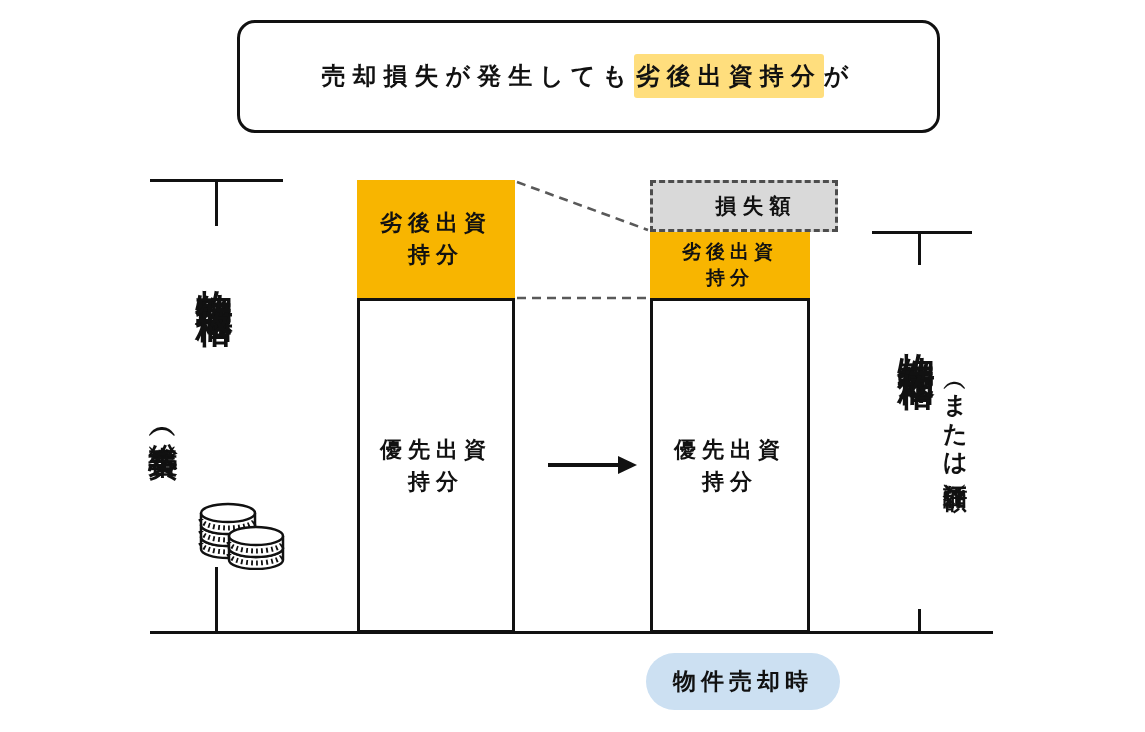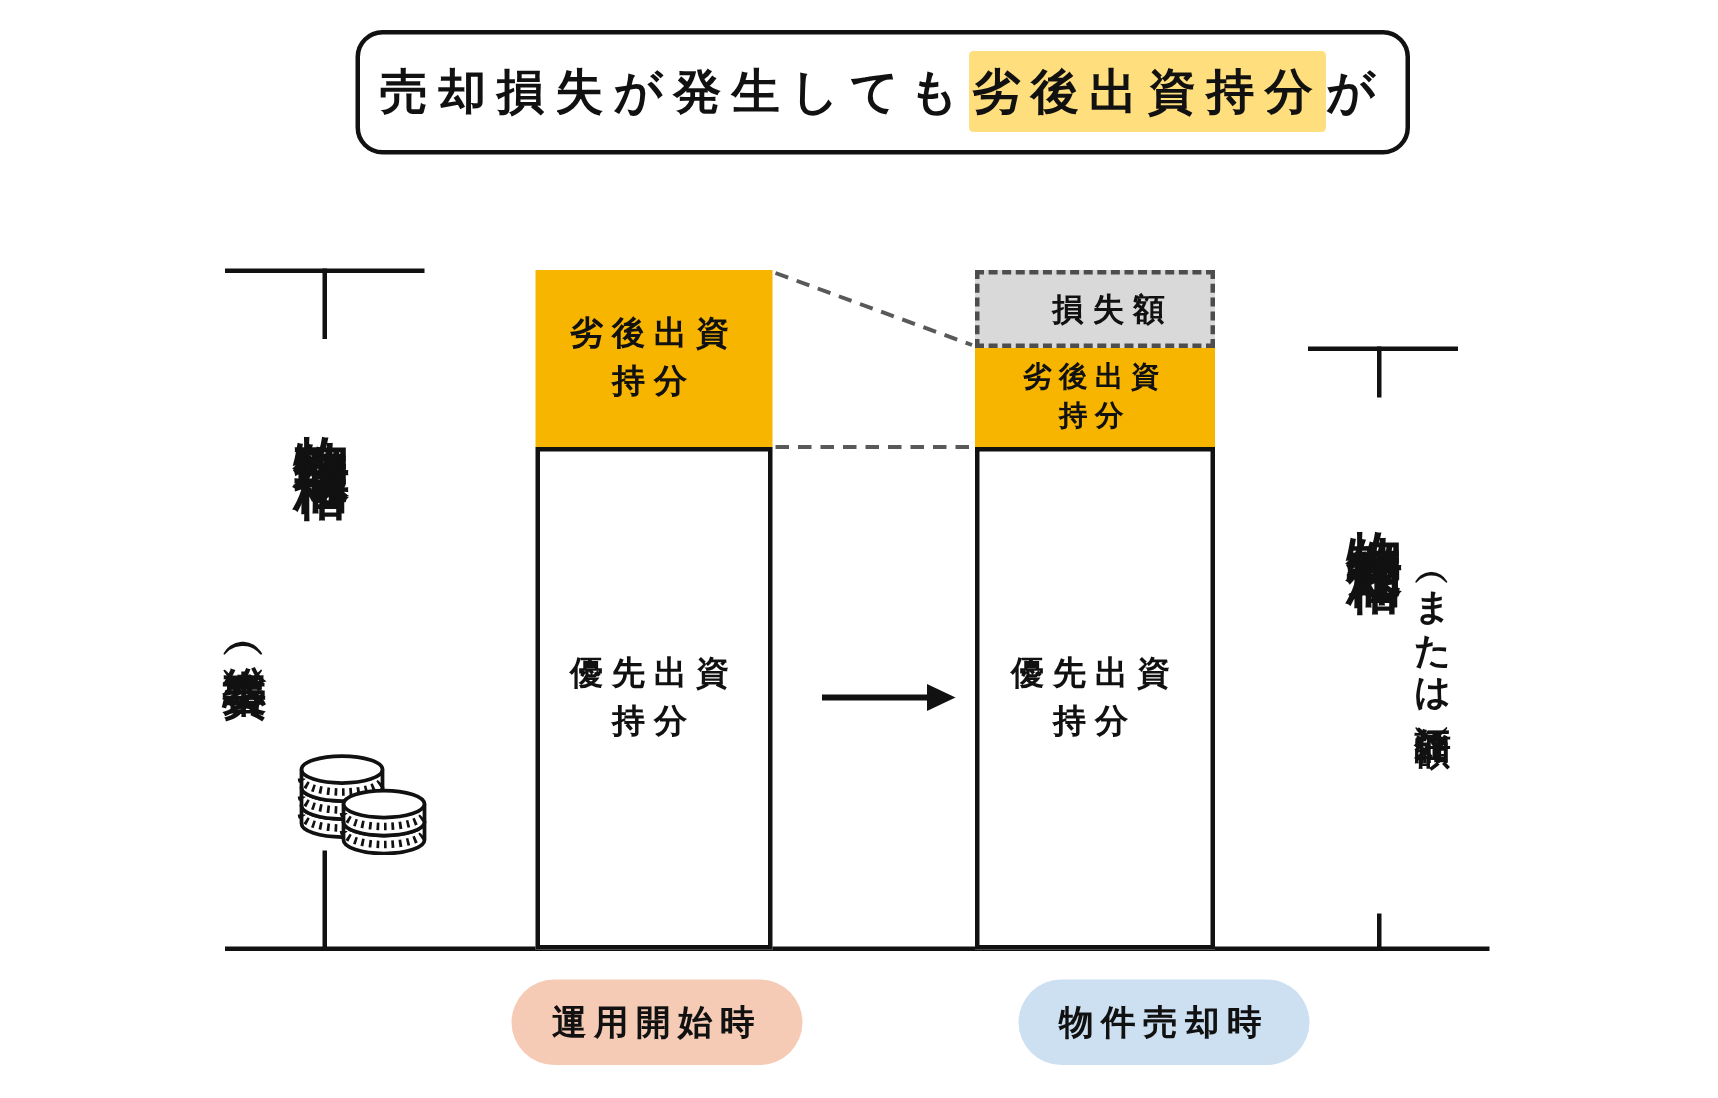--- a/index.html
+++ b/index.html
@@ -16,26 +16,26 @@
   .canvas{
     position:relative;
     width:1145px;height:732px;
     background:#ffffff;
     font-family:"DejaVu Sans",sans-serif;
     color:var(--ink);
     overflow:hidden;
   }
   
   .callout{
-    position:absolute;left:237px;top:20px;width:703px;height:83px;
+    position:absolute;left:237px;top:20px;width:703px;height:113px;
     border:3px solid var(--ink);border-radius:18px;
     box-sizing:border-box;
     display:flex;flex-direction:column;align-items:center;justify-content:center;
     gap:15px;
-    font-weight:bold;font-size:32px;letter-spacing:7px;line-height:1.3;
+    font-weight:bold;font-size:24px;letter-spacing:7px;line-height:1.3;
     white-space:nowrap;
   }
   .callout .hl{
     background:var(--highlight);
     padding:8px 2px;border-radius:3px;
   }
   
   .hline,.vline{position:absolute;background:var(--ink);}
   
   .v-text{
@@ -52,21 +52,21 @@
     position:absolute;box-sizing:border-box;
     display:flex;flex-direction:column;align-items:center;justify-content:center;
     font-weight:bold;text-align:center;white-space:nowrap;line-height:1.45;
   }
   .sub-box-start{
     left:357px;top:180px;width:158px;height:118px;
     background:var(--subordinated-fill);
     font-size:22px;letter-spacing:6px;
   }
   .loss-box{
-    left:650px;top:180px;width:160px;height:52px;
+    left:650px;top:180px;width:188px;height:52px;
     background:var(--loss-fill);
     border:3px dashed var(--loss-border);
     font-size:21px;letter-spacing:6px;padding-left:24px;
   }
   .sub-box-sale{
     left:650px;top:232px;width:160px;height:66px;
     background:var(--subordinated-fill);
     font-size:19px;letter-spacing:5px;line-height:1.35;
   }
   .senior-box-start{
@@ -80,21 +80,21 @@
     font-size:22px;letter-spacing:6px;
   }
   
   .pill{
     position:absolute;top:653px;height:57px;
     border-radius:29px;
     display:flex;align-items:center;justify-content:center;
     font-weight:bold;font-size:23px;letter-spacing:5px;white-space:nowrap;
   }
   .pill-start{left:341px;width:194px;background:var(--start-caption-bg);}
-  .pill-sale {left:679px;width:194px;background:var(--sale-caption-bg);}
+  .pill-sale {left:646px;width:194px;background:var(--sale-caption-bg);}
   
   .overlay{position:absolute;left:0;top:0;pointer-events:none;}
   .dash{stroke:var(--dash-line);stroke-width:2.6;stroke-dasharray:9 6;fill:none;}
   .arrow-shaft{stroke:var(--ink);stroke-width:4;}
   .arrow-head{fill:var(--ink);}
   .coins{position:absolute;left:198px;top:502px;}
 </style>
 </head>
 <body>
 
@@ -160,20 +160,17 @@
 
   <svg class="overlay" width="1145" height="732" viewBox="0 0 1145 732">
     <line x1="517" y1="182" x2="648" y2="230" class="dash"></line>
     <line x1="517" y1="298" x2="648" y2="298" class="dash"></line>
     <g>
       <line x1="548" y1="465" x2="620" y2="465" class="arrow-shaft"></line>
       <polygon points="618,456 637,465 618,474" class="arrow-head"></polygon>
     </g>
   </svg>
 
-  <div class="pill pill-start">
-    <span>運用開始時</span>
-  </div>
   <div class="pill pill-sale">
     <span>物件売却時</span>
   </div>
 
 </div>
 
 </body></html>

